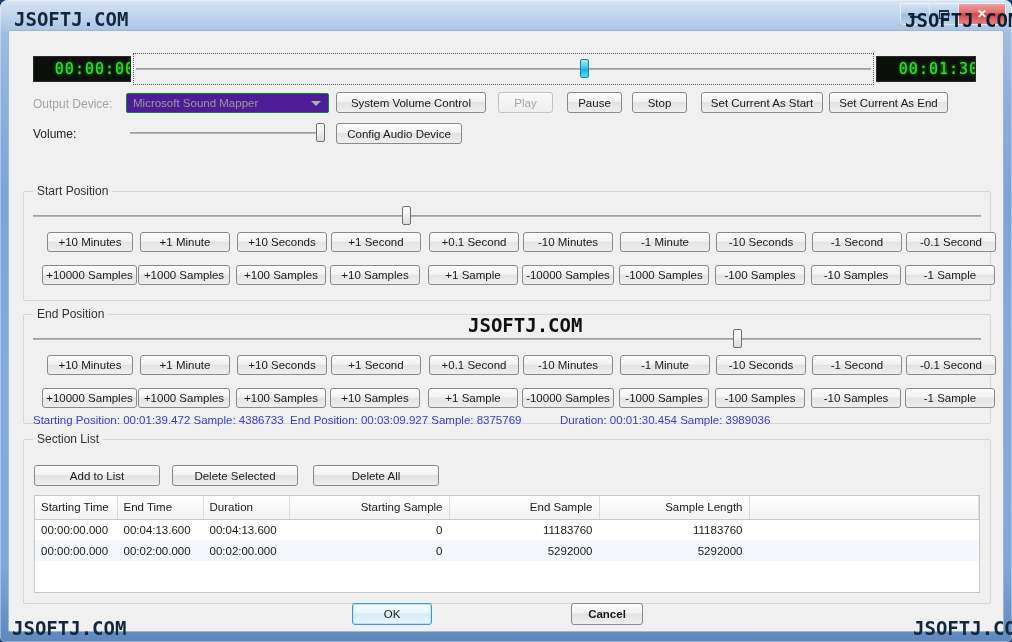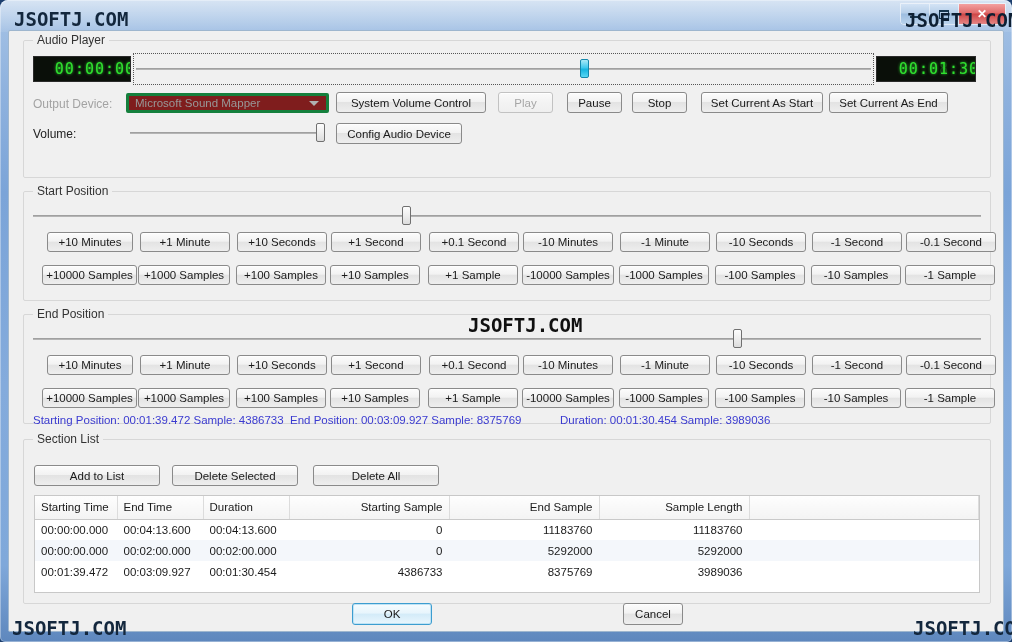--- a/index.html
+++ b/index.html
@@ -148,22 +148,22 @@
     background: linear-gradient(180deg, #fafafa 0%, #f3f3f3 50%, #efefef 100%); }
   .btn.default {
     border: 1px solid #3c9dd0;
     box-shadow: 0 0 0 1px #bfe3f5 inset, 0 1px 0 rgba(255,255,255,0.9) inset;
     background: linear-gradient(180deg, #f6fcff 0%, #e7f5fc 46%, #d3ebf8 50%, #e9f6fd 100%);
   }
 
   
   #output-device-combo {
     position: absolute;
-    background: #7f1d1d;
-    border: 3px solid #15803d;
+    background: #4c1d95;
+    border: 1px solid #15803d;
     border-radius: 2px;
     font-size: 11.5px; color: #989898;
     display: flex; align-items: center;
     padding-left: 6px;
   }
   #output-device-combo .arrow {
     position: absolute; right: 7px; top: 50%; margin-top: -2px;
     width: 0; height: 0;
     border-left: 5px solid transparent;
     border-right: 5px solid transparent;
@@ -243,23 +243,20 @@
       </div>
       <div class="win-btn close">
         <div class="win-glyph">✕</div>
       </div>
     </div>
     <div class="watermark ontitlebtn" style="left:905px; top:9px;">JSOFTJ.COM</div>
   </div>
 
   <div id="client">
 
-    <div class="group" style="left:14px; top:9px; width:968px; height:138px;">
-      <div class="group-title">Audio Player</div>
-    </div>
 
     <div class="lcd" style="left:24px; top:25px; width:98px; height:26px;">
       <div class="lcd-inner">
         <span class="lcd-ghost">88:88:8888</span>
         <span class="lcd-live">00:00:0000</span>
       </div>
     </div>
 
     <div class="lcd" style="left:867px; top:25px; width:100px; height:26px;">
       <div class="lcd-inner">
@@ -351,35 +348,26 @@
             </tr>
             <tr class="alt">
               <td class="l">00:00:00.000</td>
               <td class="l">00:02:00.000</td>
               <td class="l">00:02:00.000</td>
               <td class="r">0</td>
               <td class="r">5292000</td>
               <td class="r">5292000</td>
               <td class="l"></td>
             </tr>
-            <tr>
-              <td class="l">00:01:39.472</td>
-              <td class="l">00:03:09.927</td>
-              <td class="l">00:01:30.454</td>
-              <td class="r">4386733</td>
-              <td class="r">8375769</td>
-              <td class="r">3989036</td>
-              <td class="l"></td>
-            </tr>
           </tbody>
       </table>
     </div>
 
     <div class="btn default" style="left:343px; top:572px; width:80px; height:22px;">OK</div>
-    <div class="btn" style="left:614px; top:572px; width:60px; height:22px;">Cancel</div>
+    <div class="btn" style="left:562px; top:572px; width:72px; height:22px;font-weight:bold;">Cancel</div>
   <div class="btn" style="left: 38px; top: 201px; width: 86px; height: 20px;">+10 Minutes</div>
       <div class="btn" style="left: 131px; top: 201px; width: 90px; height: 20px;">+1 Minute</div>
       <div class="btn" style="left: 228px; top: 201px; width: 90px; height: 20px;">+10 Seconds</div>
       <div class="btn" style="left: 322px; top: 201px; width: 90px; height: 20px;">+1 Second</div>
       <div class="btn" style="left: 420px; top: 201px; width: 90px; height: 20px;">+0.1 Second</div>
       <div class="btn" style="left: 514px; top: 201px; width: 90px; height: 20px;">-10 Minutes</div>
       <div class="btn" style="left: 611px; top: 201px; width: 90px; height: 20px;">-1 Minute</div>
       <div class="btn" style="left: 707px; top: 201px; width: 90px; height: 20px;">-10 Seconds</div>
       <div class="btn" style="left: 803px; top: 201px; width: 90px; height: 20px;">-1 Second</div>
       <div class="btn" style="left: 897px; top: 201px; width: 90px; height: 20px;">-0.1 Second</div>

